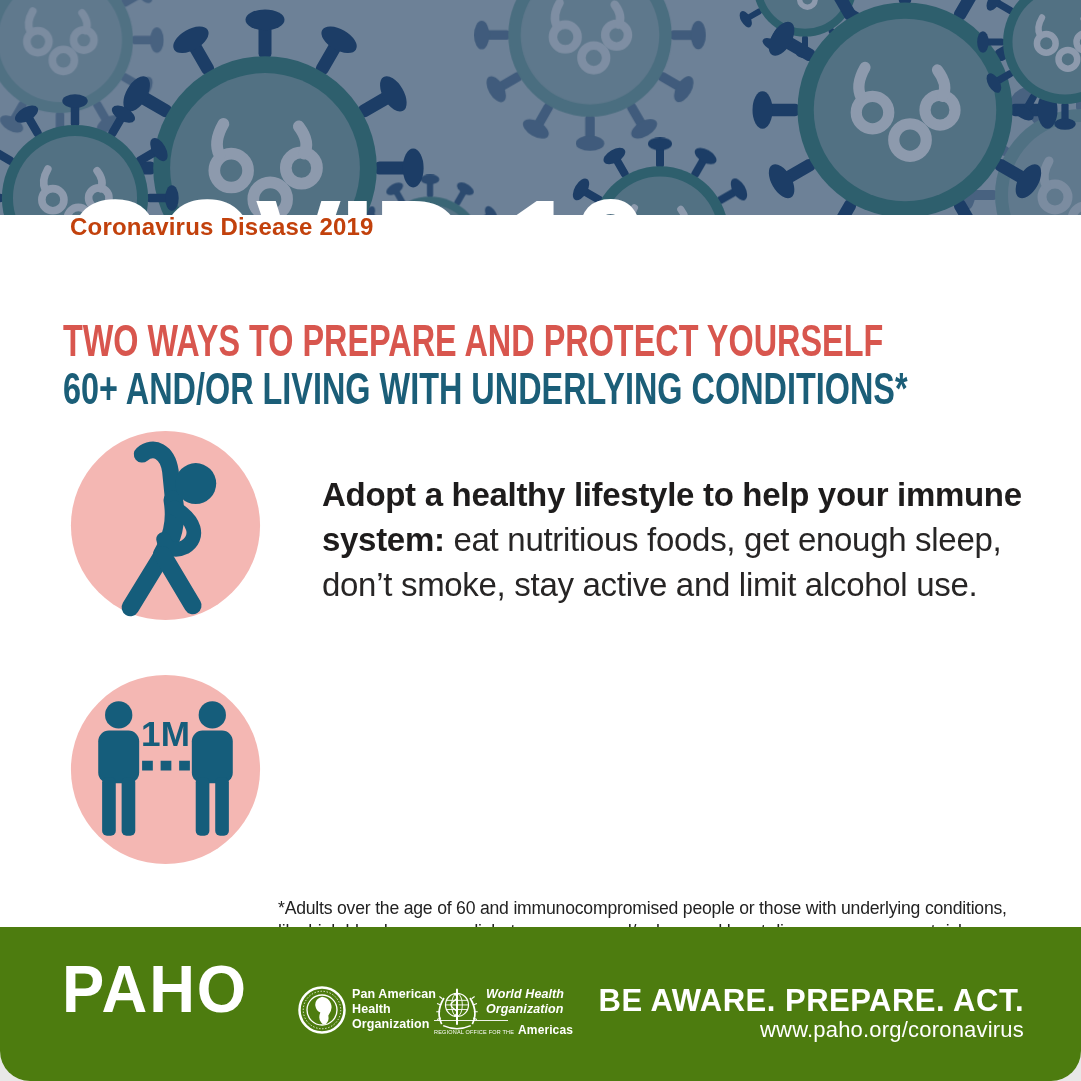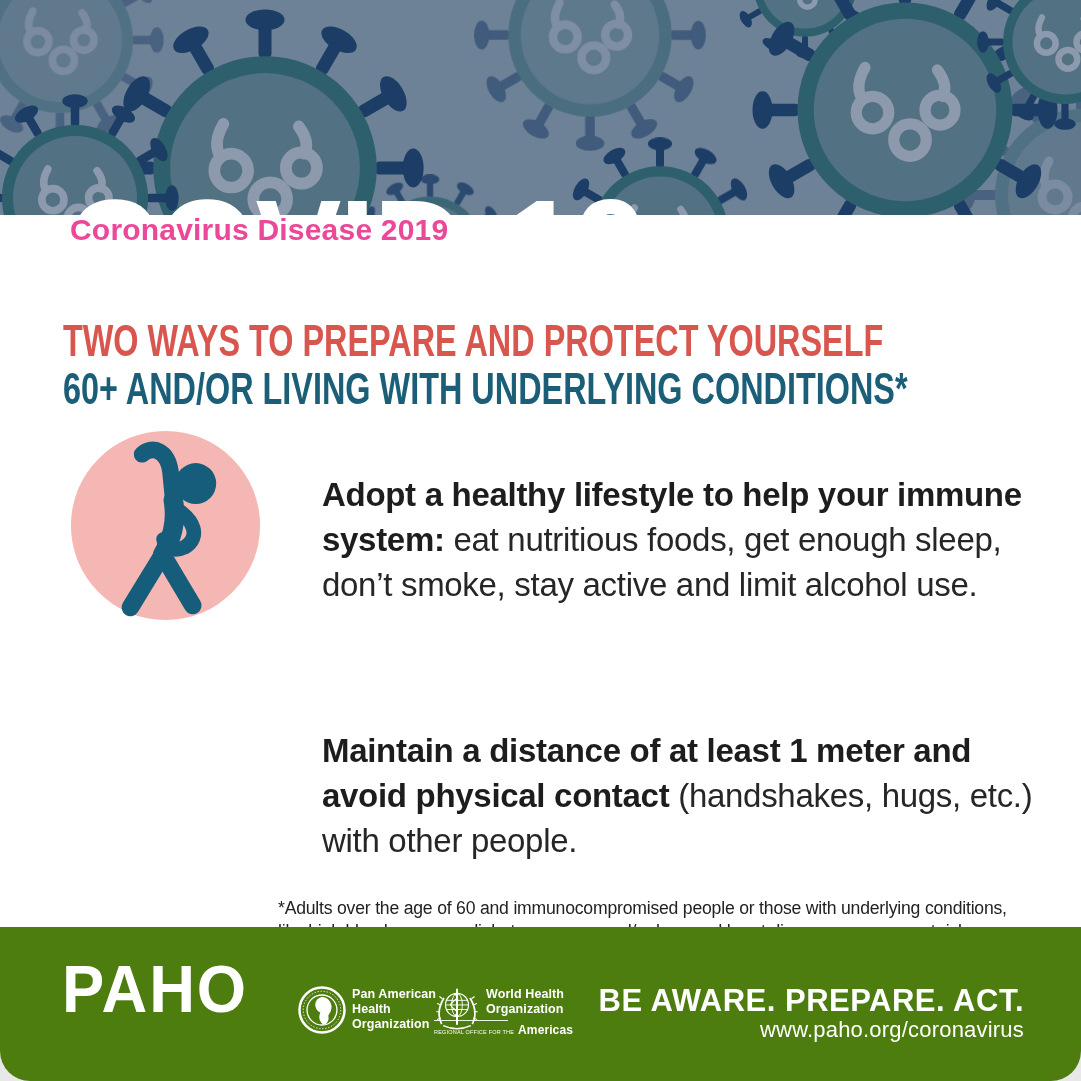--- a/index.html
+++ b/index.html
@@ -17,21 +17,21 @@
   }
   .banner svg.virus-pattern { position:absolute; left:0; top:0; }
   .covid-title {
     position:absolute; left:66px; top:98px; z-index:3;
     font-size:140px; font-weight:bold; color:#ffffff; line-height:0.82;
     letter-spacing:-2px; white-space:nowrap;
     transform:scale(0.92,1); transform-origin:0 0;
   }
   .covid-subtitle {
     position:absolute; left:70px; top:213px; z-index:3;
-    font-size:30px; font-weight:bold; color:#ec4899; letter-spacing:0.2px;
+    font-size:24px; font-weight:bold; color:#c2410c; letter-spacing:0.2px;
     white-space:nowrap;
   }
 
   
   .headline-line { position:absolute; left:63px; white-space:nowrap;
     font-weight:bold; font-size:45px; line-height:1; }
   .headline-line > span { display:inline-block; transform:scale(0.72,1); transform-origin:0 50%; letter-spacing:0px; }
   .headline-red  { top:281px; color:#d8564e; }
   .headline-teal { top:329px; color:#1b5e78; }
 
@@ -149,23 +149,37 @@
         <path d="M97 130 L 64 184" stroke-width="18"></path>
         <path d="M97 130 L 128 182" stroke-width="18"></path>
       </g>
       <circle cx="131" cy="57" r="21" fill="#155d7b"></circle>
     </svg>
   </div>
   <p class="item-text item-text-1">
     <strong>Adopt a healthy lifestyle to help your immune system:</strong><span> eat nutritious foods, get enough sleep, don’t smoke, stay active and limit alcohol use.</span>
   </p>
 
-  <p class="item-text item-text-2">
-    <strong>Maintain a distance of at least 1 meter and avoid physical contact</strong><span> (handshakes, hugs, etc.) with other people.</span>
-  </p>
+  <div class="item-icon item-icon-2">
+    <svg width="195" height="195" viewBox="0 0 200 200">
+      <circle cx="100" cy="100" r="97" fill="#f4b7b3"></circle>
+      <defs>
+        <g id="std-person" fill="#155d7b">
+          <circle cx="0" cy="-56" r="14"></circle>
+          <rect x="-21" y="-40" width="42" height="54" rx="11"></rect>
+          <rect x="-17" y="8" width="14" height="60" rx="5"></rect>
+          <rect x="3" y="8" width="14" height="60" rx="5"></rect>
+        </g>
+      </defs>
+      <use href="#std-person" transform="translate(52,100)"></use>
+      <use href="#std-person" transform="translate(148,100)"></use>
+      <text x="100" y="76" text-anchor="middle" font-family="Liberation Sans, sans-serif" font-size="36" font-weight="bold" fill="#155d7b">1M</text>
+      <line x1="76" y1="96" x2="130" y2="96" stroke="#155d7b" stroke-width="10" stroke-dasharray="11 8"></line>
+    </svg>
+  </div>
 
   <p class="footnote">*Adults over the age of 60 and immunocompromised people or those with underlying conditions, like high blood pressure, diabetes, cancer, and/or lung and heart diseases, are more at risk.</p>
 
   <footer class="footer">
     <div class="paho-brand">PAHO</div>
 
     <svg class="paho-seal" viewBox="0 0 60 60">
       <circle cx="30" cy="30" r="27" fill="none" stroke="#ffffff" stroke-width="3"></circle>
       <circle cx="30" cy="30" r="22.5" fill="none" stroke="#ffffff" stroke-width="1.2" stroke-dasharray="1.6 2.1" opacity="0.9"></circle>
       <circle cx="30" cy="30" r="18" fill="none" stroke="#ffffff" stroke-width="1.6"></circle>
@@ -185,21 +199,21 @@
         <path d="M26 12 q8 5 0 10 q-8 5 0 10 q8 5 0 10" stroke-width="1.6"></path>
         <path d="M10 52 q-8 -16 3 -34" stroke-width="2.2"></path>
         <path d="M50 52 q8 -16 -3 -34" stroke-width="2.2"></path>
         <path d="M9 44 l-5 2 M8 36 l-5 0 M9 27 l-5 -2 M11 19 l-4 -3" stroke-width="1.4"></path>
         <path d="M51 44 l5 2 M52 36 l5 0 M51 27 l5 -2 M49 19 l4 -3" stroke-width="1.4"></path>
         <path d="M12 54 q18 8 36 0" stroke-width="2"></path>
       </g>
     </svg>
 
     <div class="who-org-text">
-      <div style="white-space:pre-line;">World Health
+      <div style="white-space:pre-line;font-style:italic;">World Health
 Organization</div>
       <div class="who-rule"></div>
       <div class="who-region-row">
         <span class="who-regional">REGIONAL OFFICE FOR THE</span>
         <span class="who-region">Americas</span>
       </div>
     </div>
 
     <div class="footer-slogan">BE AWARE. PREPARE. ACT.</div>
     <div class="footer-url">www.paho.org/coronavirus</div>

